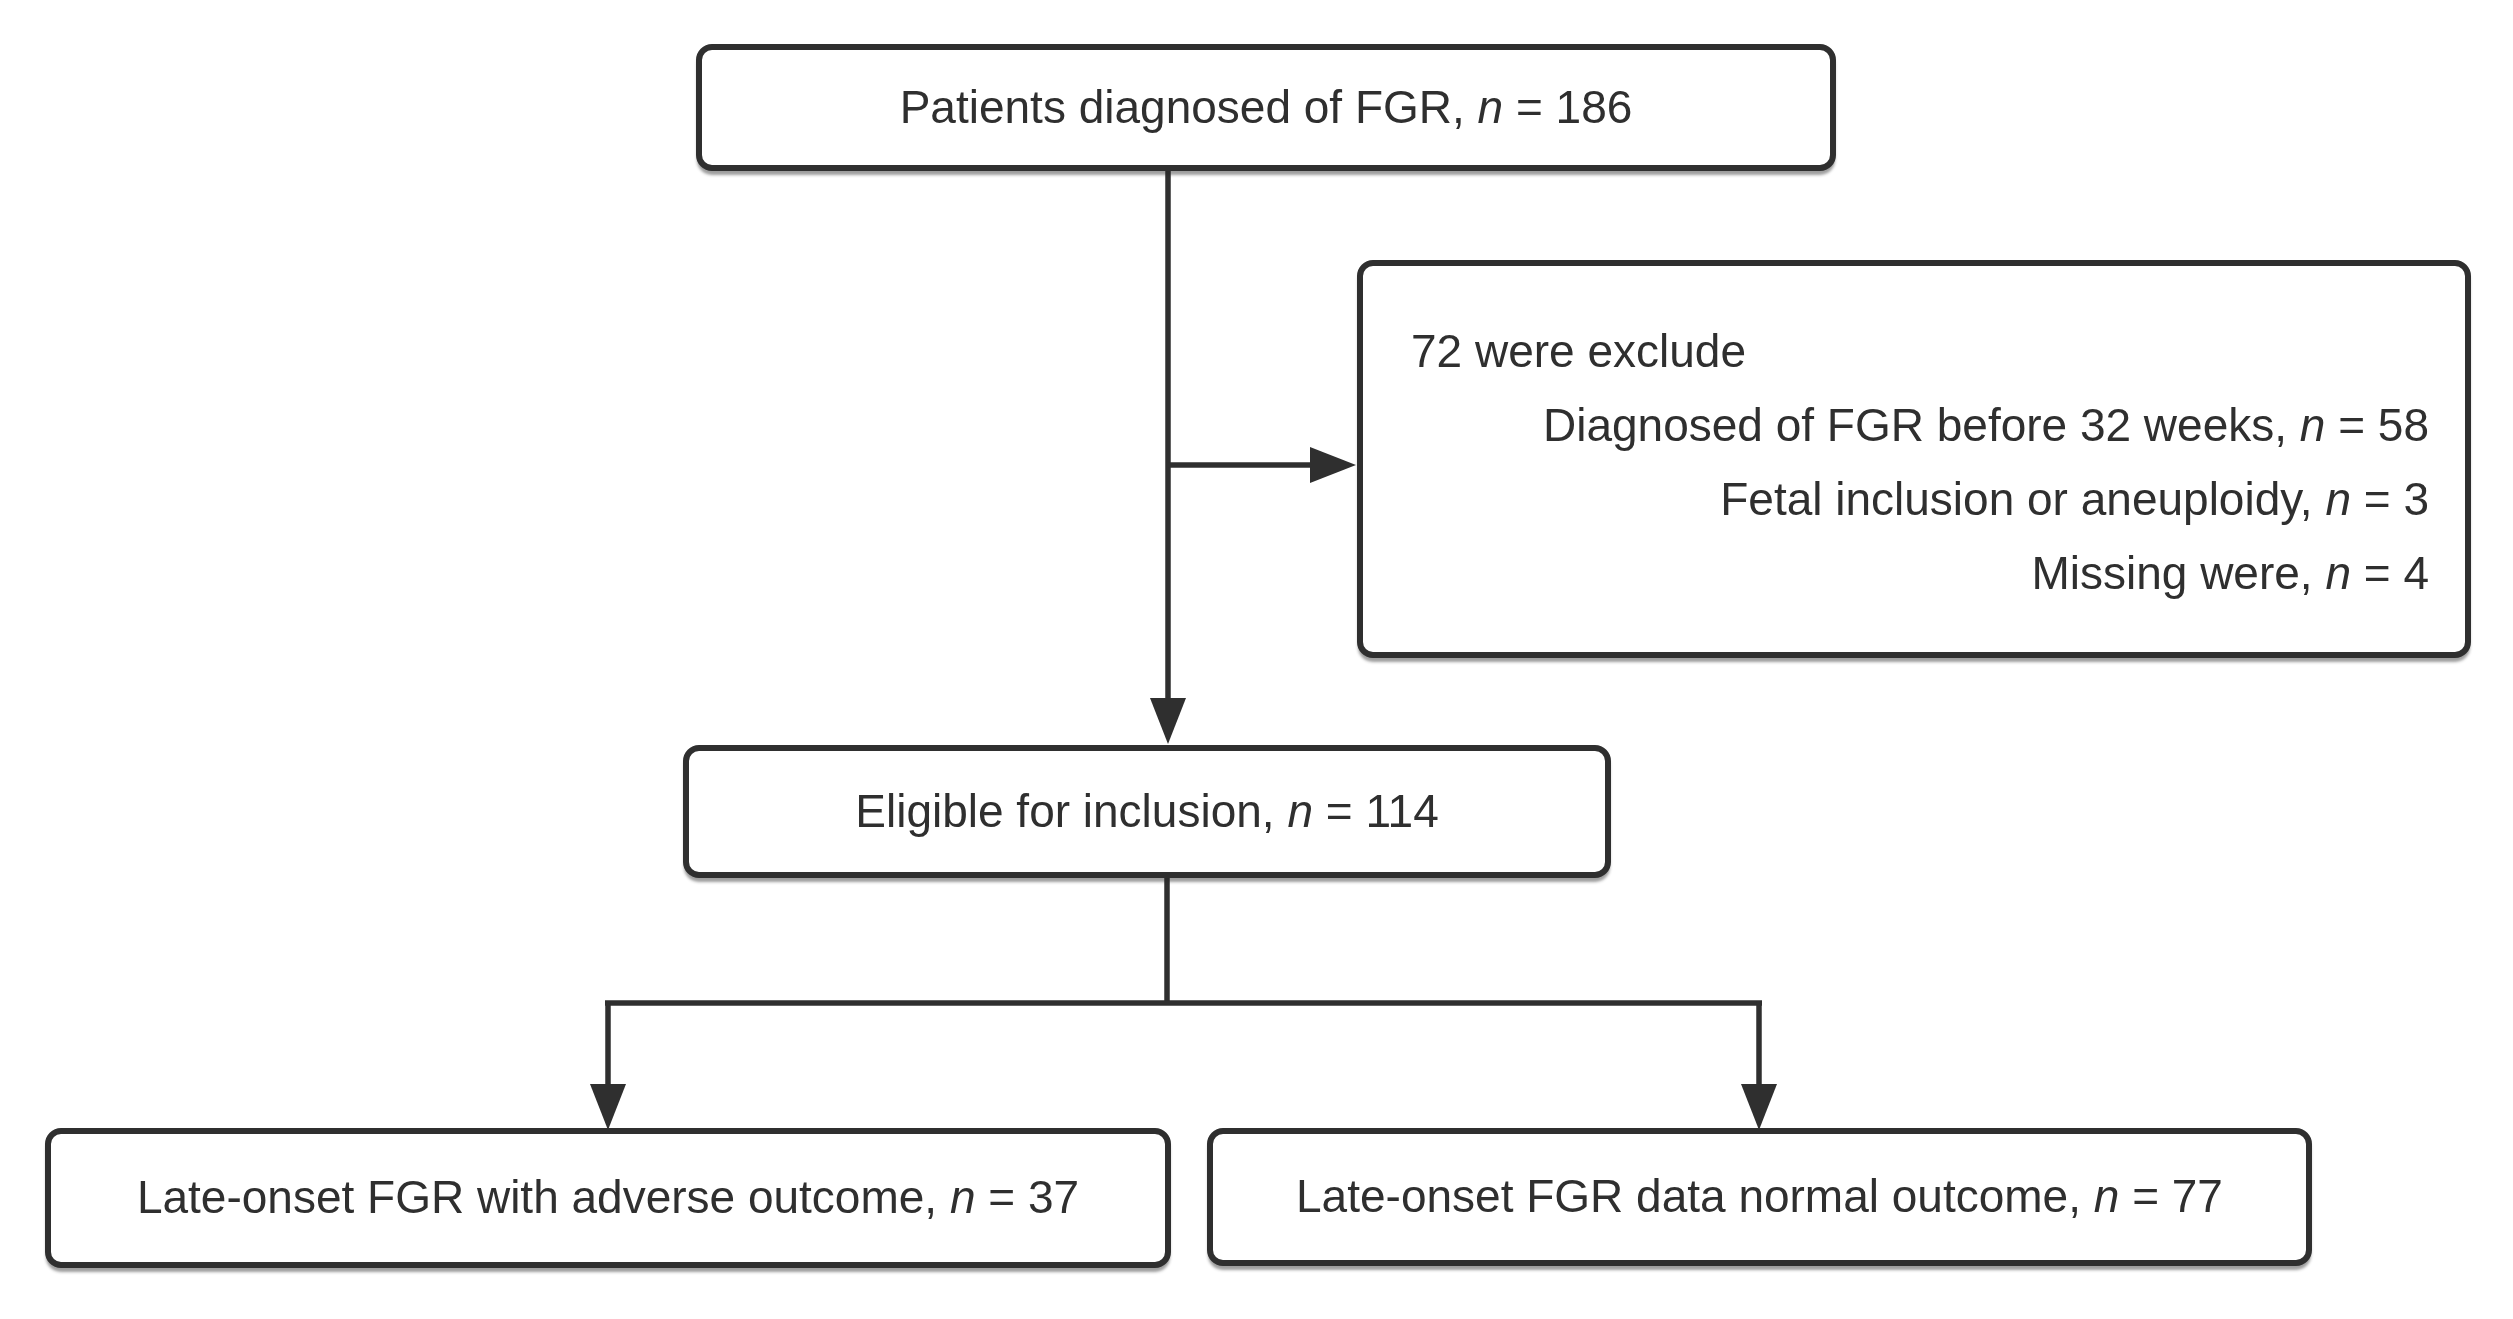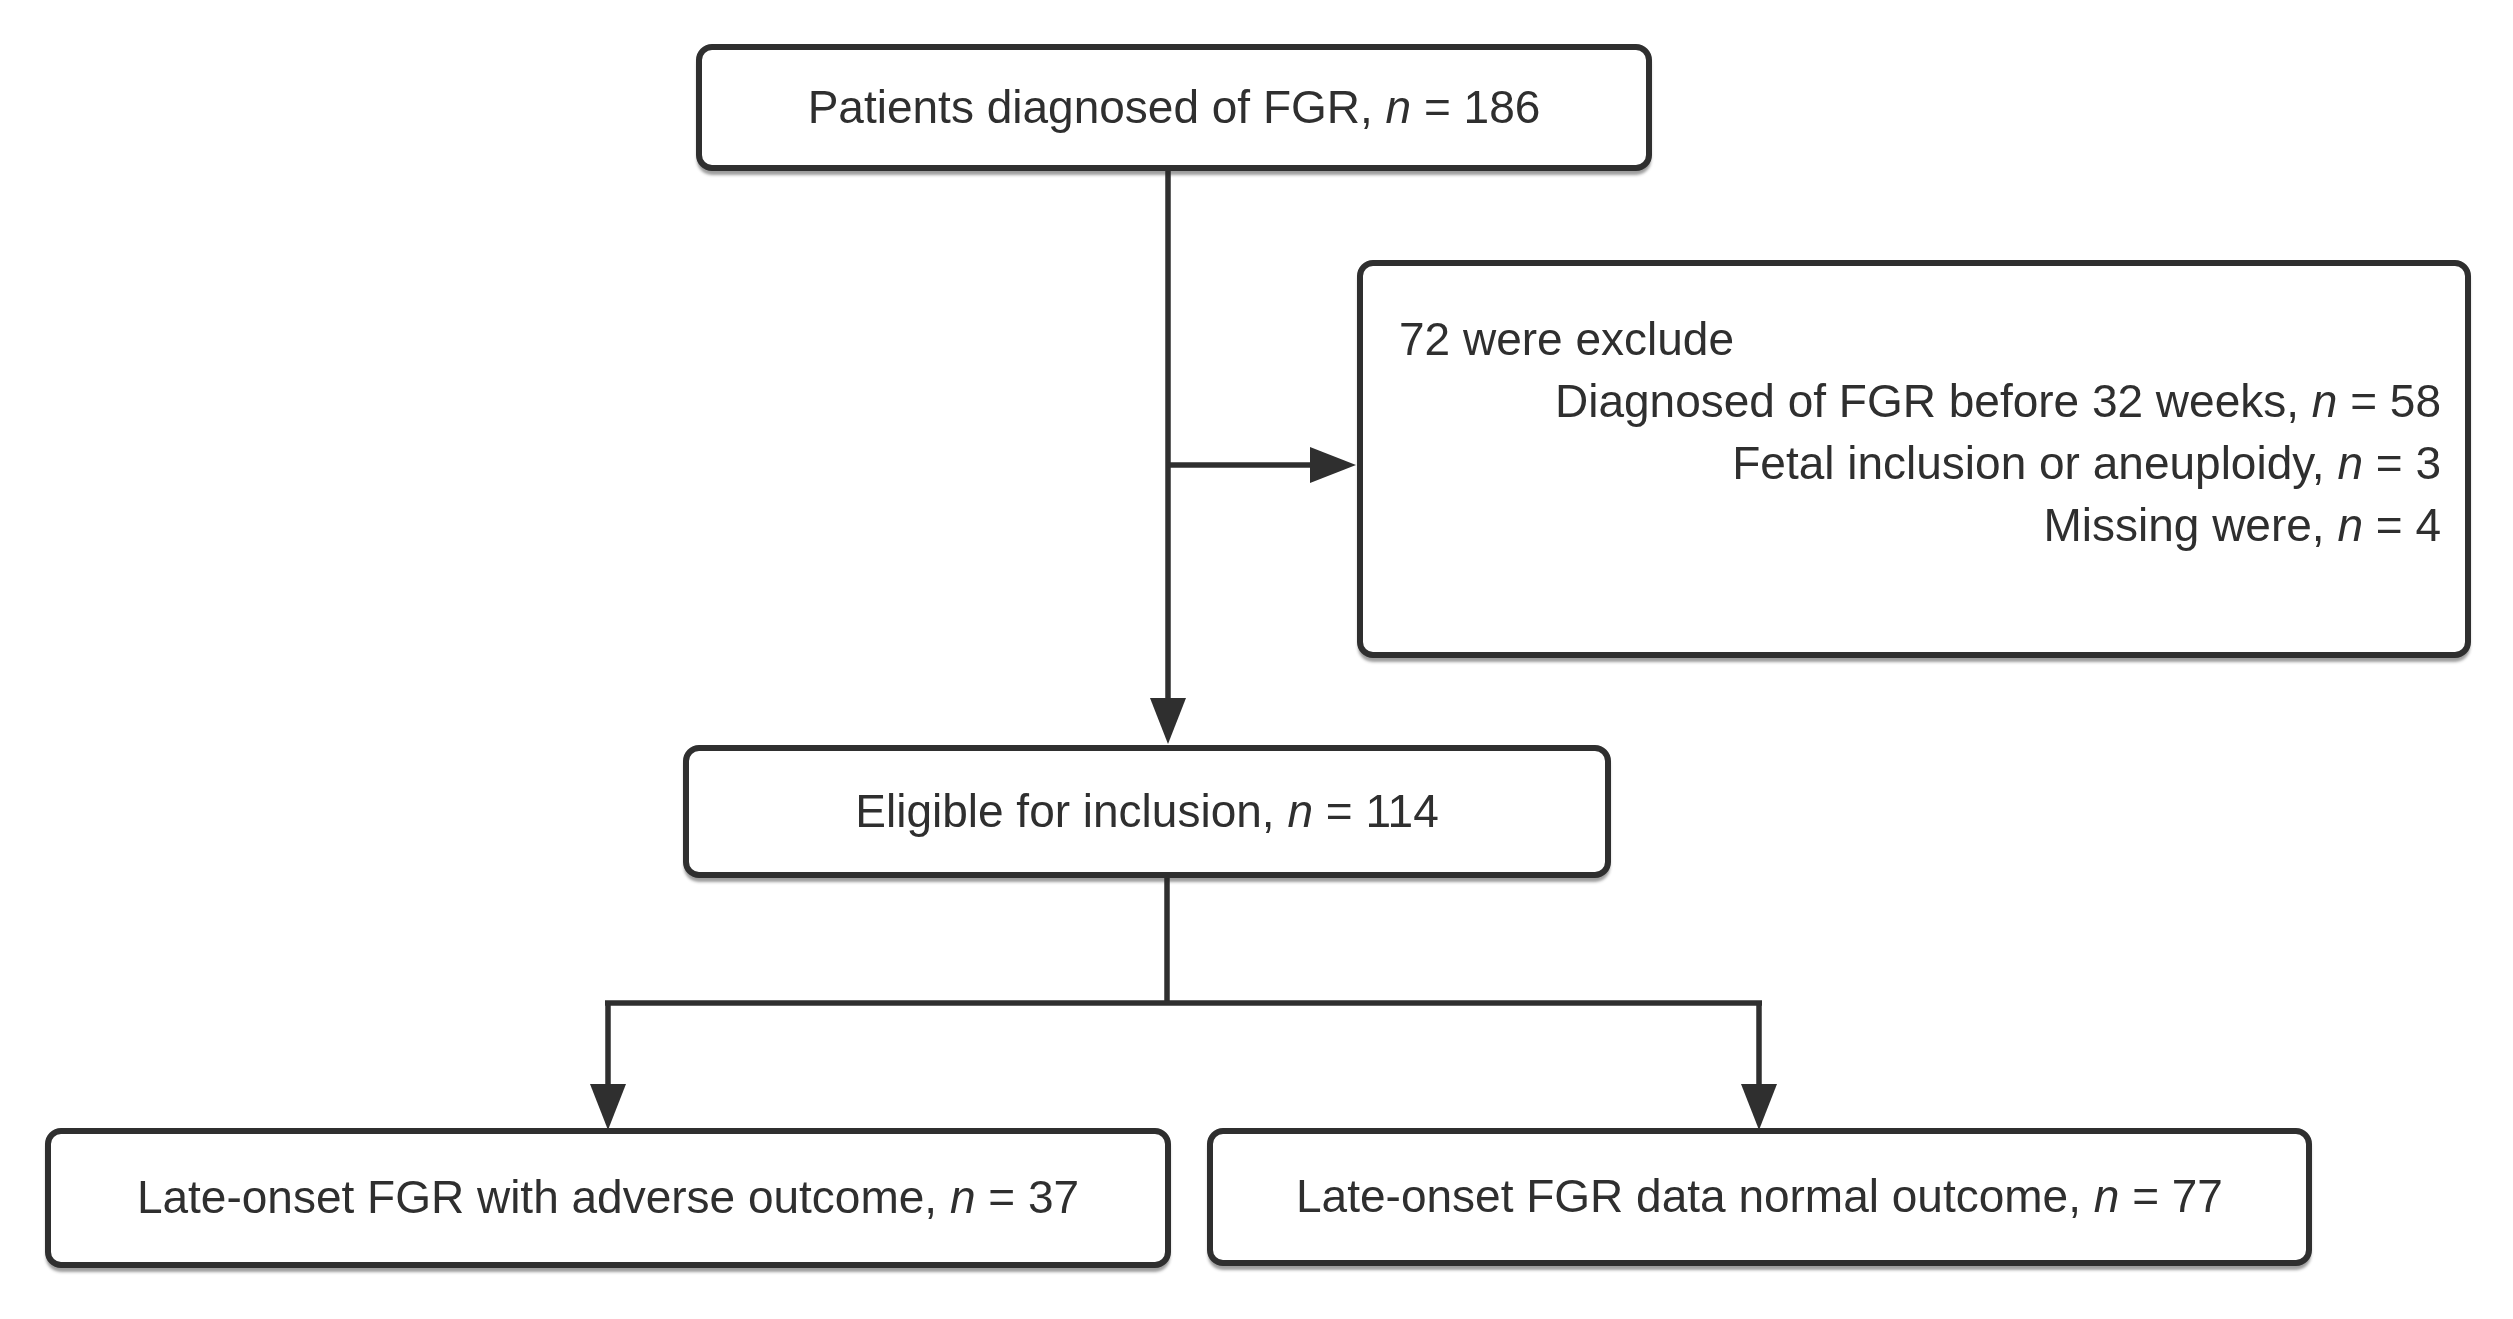--- a/index.html
+++ b/index.html
@@ -40,28 +40,28 @@
     margin: 0;
     font-size: 46px;
     line-height: 1.25;
     white-space: pre-wrap;
     color: #2f2f2f;
   }
   .nvar {
     font-style: italic;
   }
   
-  #node-top      { left: 696px;  top: 44px;   width: 956px;  height: 127px; }
+  #node-top      { left: 696px;  top: 44px;   width: 1140px;  height: 127px; }
   #node-excluded { left: 1357px; top: 260px;  width: 1114px; height: 398px; padding: 42px 24px 0 36px; }
   #node-eligible { left: 683px;  top: 745px;  width: 928px;  height: 133px; }
   #node-adverse  { left: 45px;   top: 1128px; width: 1126px; height: 140px; }
   #node-normal   { left: 1207px; top: 1128px; width: 1105px; height: 138px; }
 
   .excl-line {
-    margin: 0;
+    margin: 12px;
     font-size: 46px;
     line-height: 62px;
     white-space: pre-wrap;
   }
   .excl-item {
     padding-left: 58px;
     text-align: right;
   }
 </style>
 </head>

